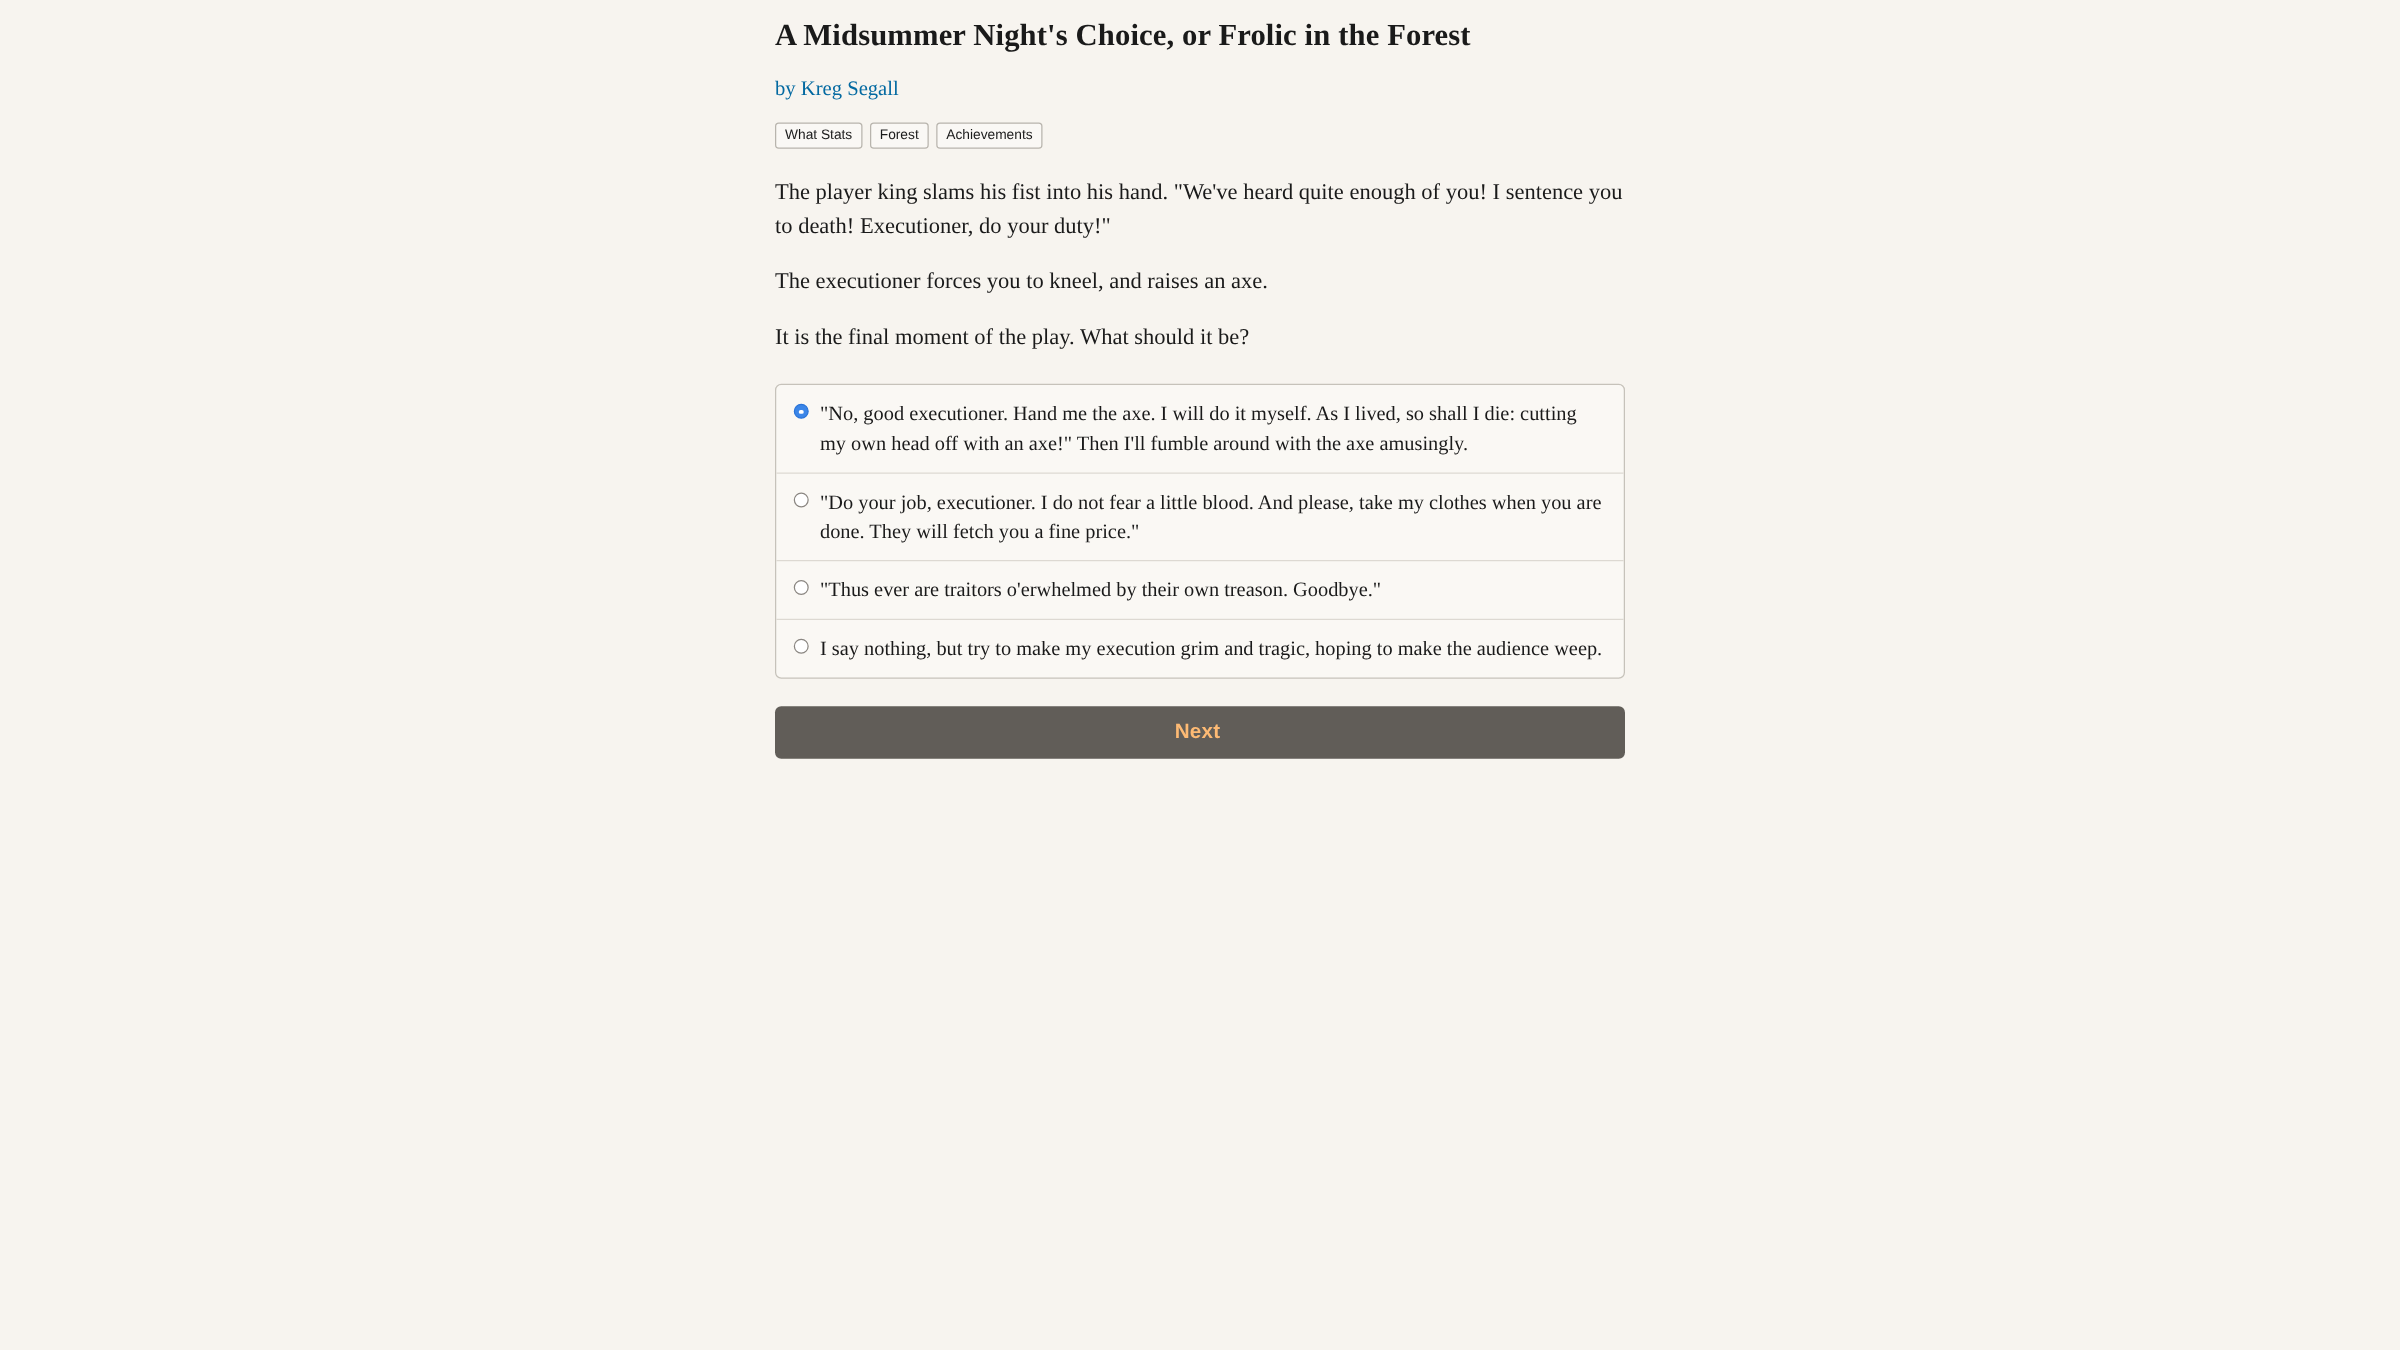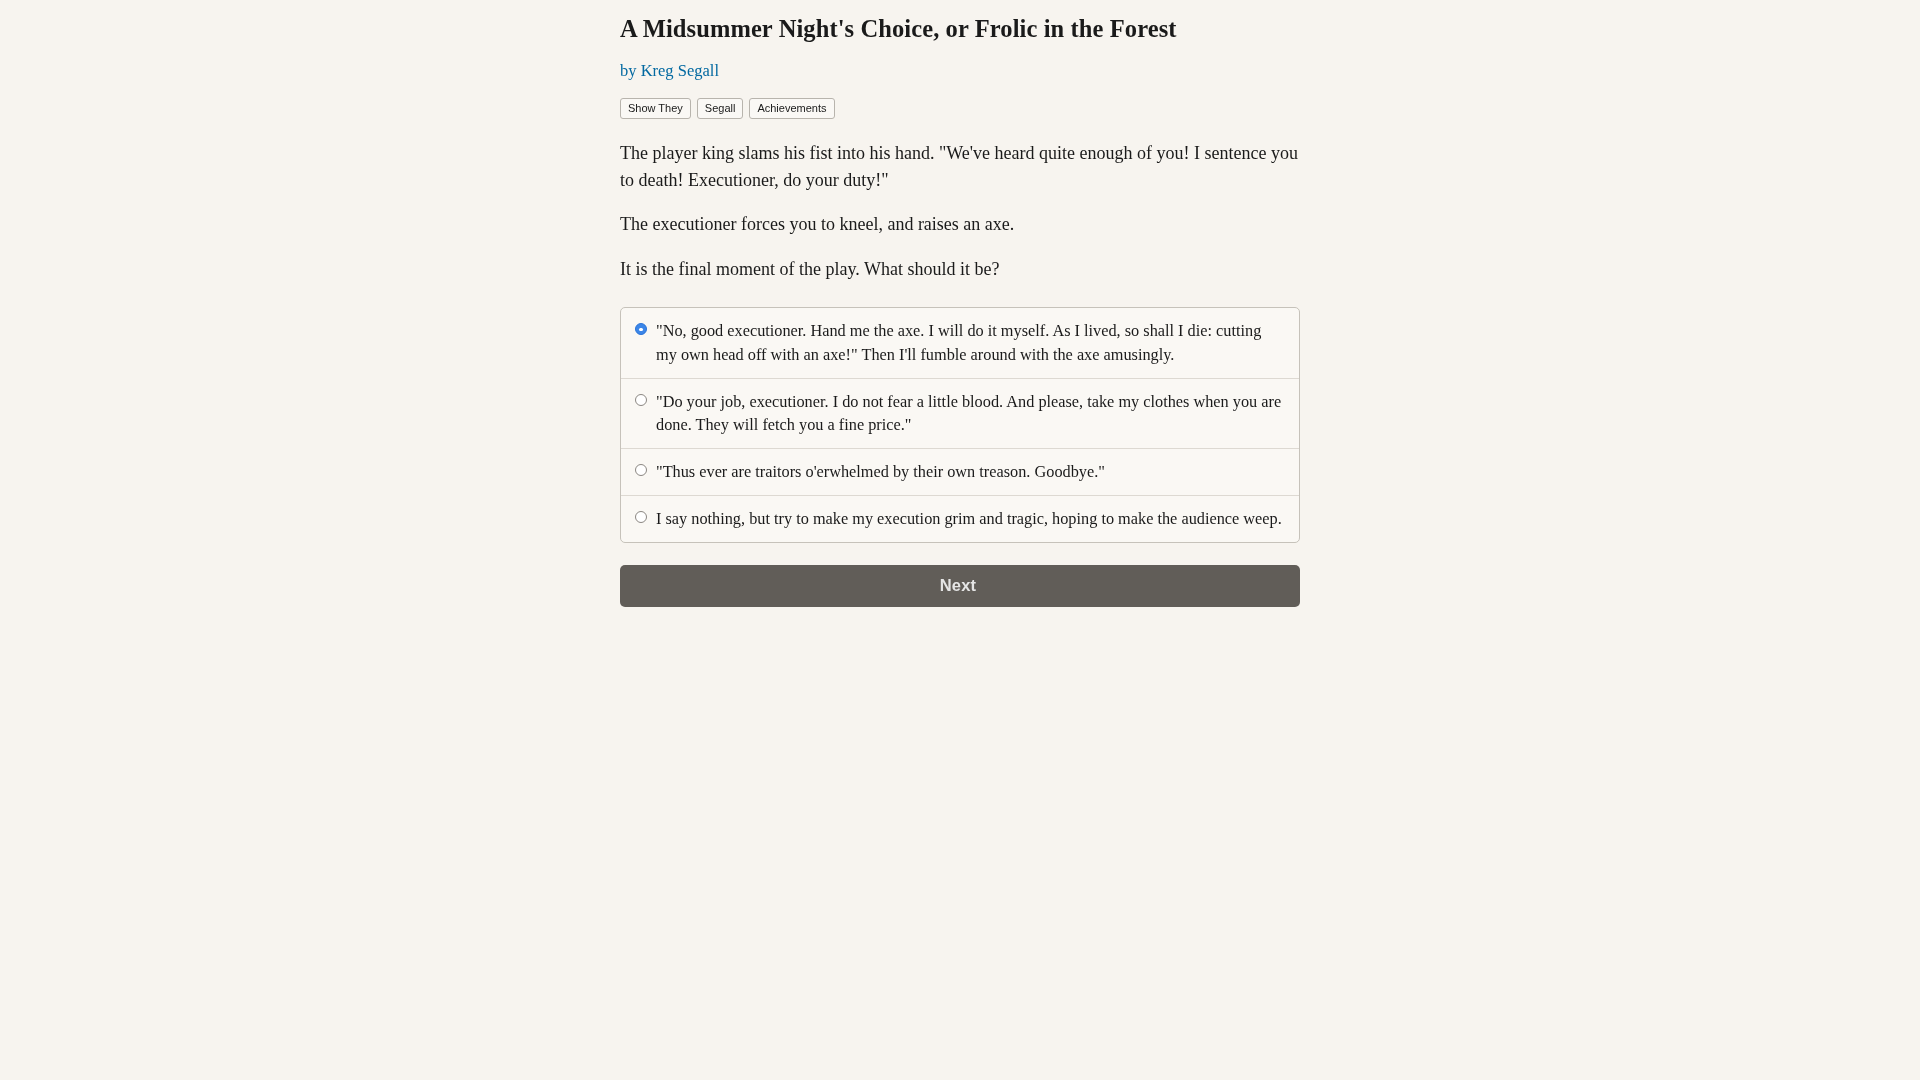--- a/index.html
+++ b/index.html
@@ -114,21 +114,21 @@
   .choice .label {
     font-size: 16.3px;
     line-height: 1.42;
     color: #1a1a1a;
   }
   .next-btn {
     display: block;
     width: 100%;
     margin-top: 22px;
     background: #615d58;
-    color: #e5e5e5;
+    color: #fdba74;
     border: none;
     border-radius: 5px;
     font-family: "Liberation Sans", sans-serif;
     font-weight: bold;
     font-size: 16.5px;
     padding: 11px 4px 12px 0;
     cursor: pointer;
     letter-spacing: 0.2px;
   }
 </style>
@@ -136,22 +136,22 @@
 <body>
 
 <div id="page">
   <div id="game">
 
     <h1 class="title">A Midsummer Night's Choice, or Frolic in the Forest</h1>
 
     <div class="byline">by Kreg Segall</div>
 
     <div class="button-row">
-      <button class="small-btn">Show They</button>
-      <button class="small-btn">Segall</button>
+      <button class="small-btn">What Stats</button>
+      <button class="small-btn">Forest</button>
       <button class="small-btn">Achievements</button>
     </div>
 
     <p class="story-p">The player king slams his fist into his hand. "We've heard quite enough of you! I sentence you to death! Executioner, do your duty!"</p>
     <p class="story-p">The executioner forces you to kneel, and raises an axe.</p>
     <p class="story-p">It is the final moment of the play. What should it be?</p>
 
     <div class="choices">
       <div class="choice selected">
         <span class="radio"></span>

